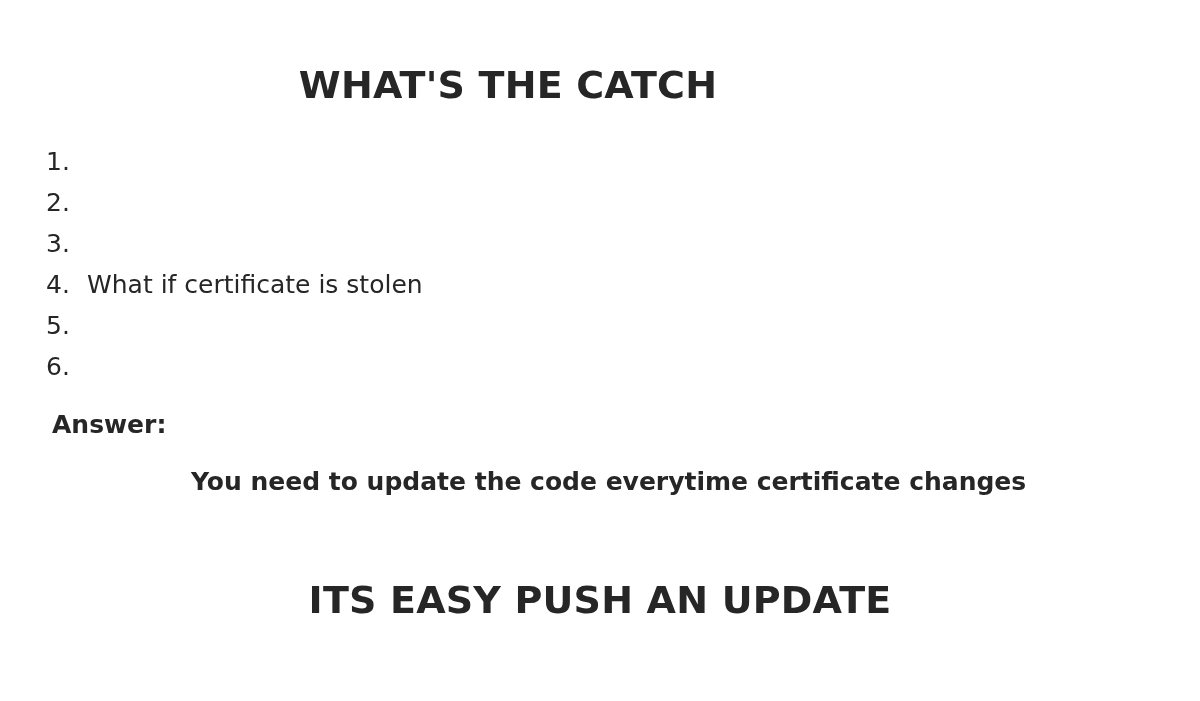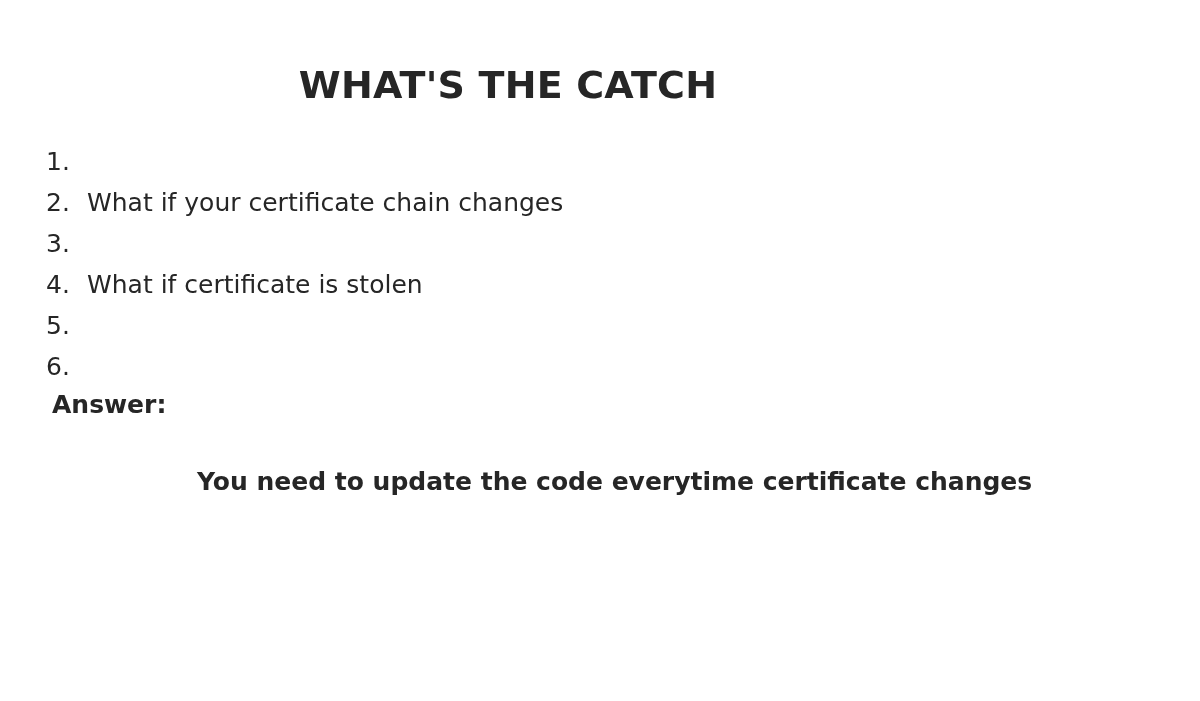--- a/index.html
+++ b/index.html
@@ -66,30 +66,30 @@
   .catch-text {
     display: inline-block;
     font-size: 25px;
     color: #262626;
   }
 
   
   .answer-label {
     position: absolute;
     left: 52px;
-    top: 388px;
+    top: 408px;
     font-size: 25px;
     font-weight: bold;
     line-height: 34px;
     color: #262626;
     white-space: nowrap;
   }
   .answer-text {
     position: absolute;
-    left: 197px;
+    left: 191px;
     top: 465px;
     font-size: 25px;
     font-weight: bold;
     line-height: 34px;
     color: #262626;
     white-space: nowrap;
   }
 
   
   .slide-footer-title {
@@ -114,21 +114,20 @@
   <div class="slide-title">WHAT'S THE CATCH</div>
 
   <ol class="catch-list">
 
     <li class="catch-item">
       <span class="catch-num">1.</span>
     </li>
 
     <li class="catch-item">
       <span class="catch-num">2.</span>
-      <span class="catch-text">What if your certificate chain changes</span>
     </li>
 
     <li class="catch-item">
       <span class="catch-num">3.</span>
     </li>
 
     <li class="catch-item">
       <span class="catch-num">4.</span>
       <span class="catch-text">What if certificate is stolen</span>
     </li>
@@ -140,14 +139,15 @@
     <li class="catch-item">
       <span class="catch-num">6.</span>
     </li>
 
   </ol>
 
   <div class="answer-label">Answer:</div>
 
   <div class="answer-text">You need to update the code everytime certificate changes</div>
 
+  <div class="slide-footer-title">ITS EASY PUSH AN UPDATE</div>
 
 </div>
 
 </body></html>

